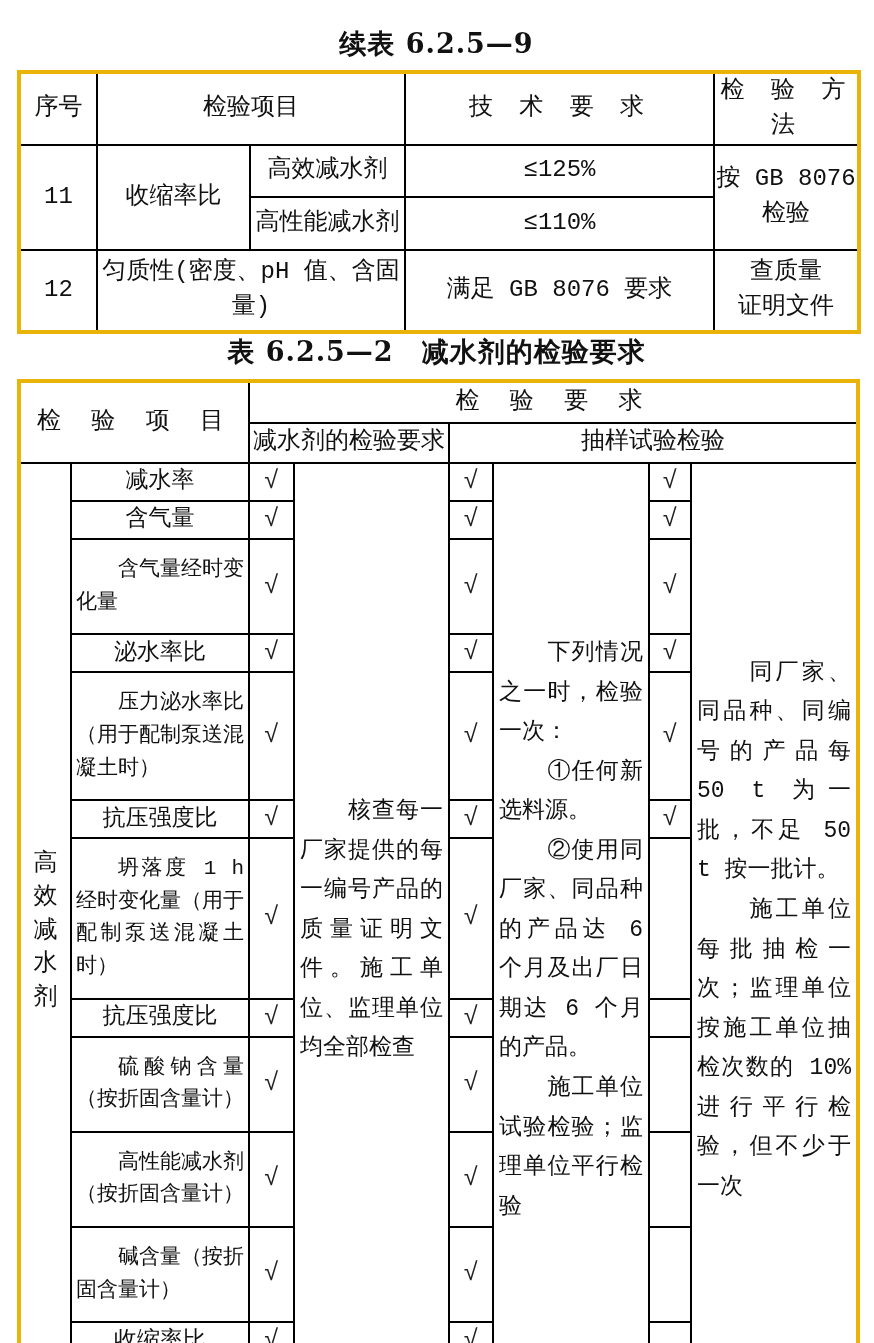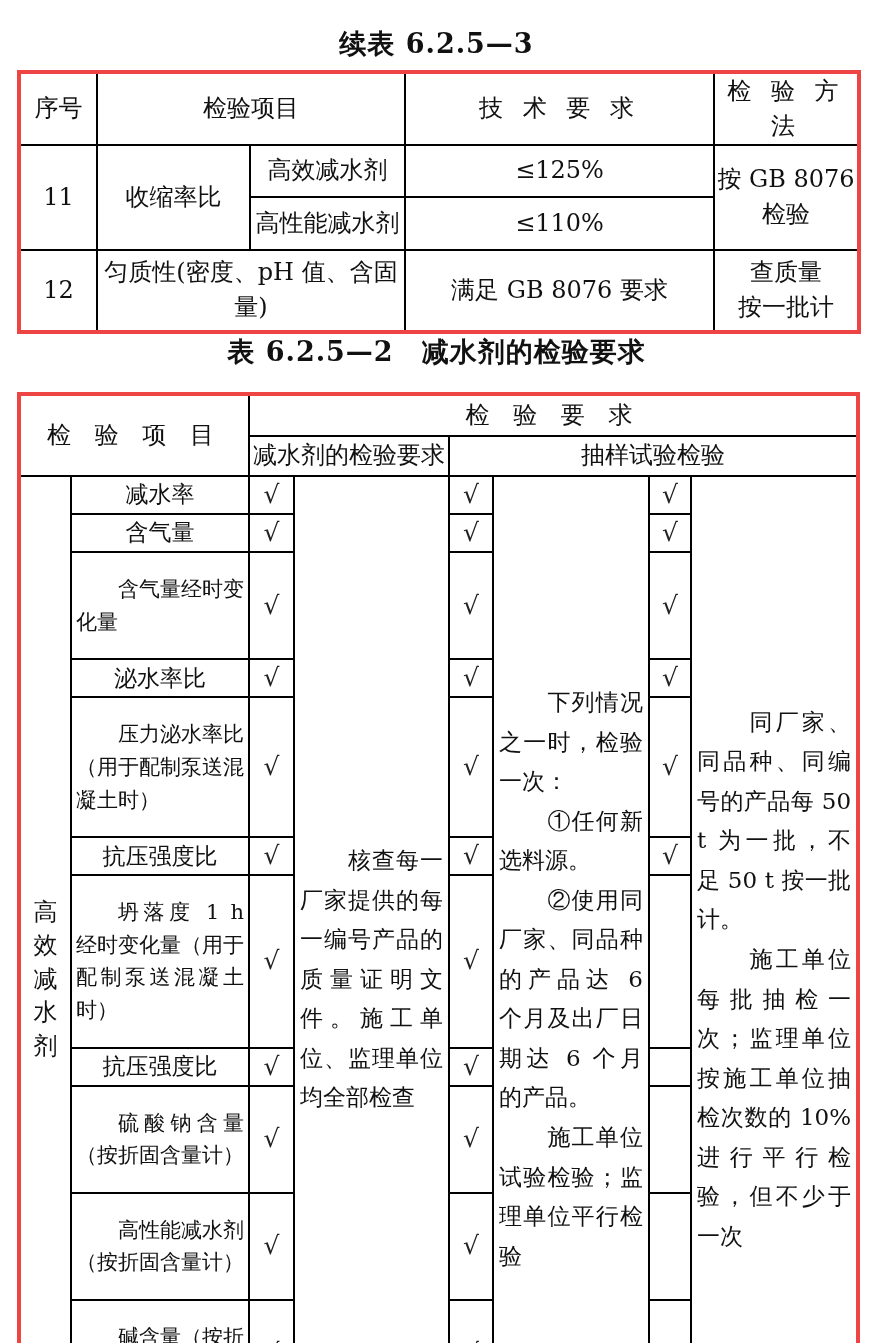--- a/index.html
+++ b/index.html
@@ -17,21 +17,21 @@
 
   .doc-title {
     text-align: center;
     font-weight: bold;
     font-size: 27px;
     letter-spacing: 1px;
   }
   .t1-title { margin-bottom: 8px; }
 
   table { border-collapse: collapse; table-layout: fixed; width: 839px; }
-  table.outer { border: 4px solid #ef4444; }
+  table.outer { border: 4px solid #eab308; font-family: Liberation Mono, monospace; }
   td, th {
     border: 2px solid #000;
     font-weight: normal;
     text-align: center;
     vertical-align: middle;
     font-size: 24px;
     line-height: 1.45;
     overflow: hidden;
   }
 
@@ -51,21 +51,21 @@
   
   .midpara {
     margin: 22px 0 14px 0;
     font-size: 27px;
     text-indent: 2.45em;
     letter-spacing: 0.5px;
     line-height: 1.25;
   }
 
   
-  .t2-title { margin-bottom: 22px; }
+  .t2-title { margin-bottom: 9px; }
   .t2 col.c-grp  { width: 52px; }
   .t2 col.c-item { width: 178px; }
   .t2 col.c-ckA  { width: 45px; }
   .t2 col.c-cert { width: 155px; }
   .t2 col.c-ckB  { width: 44px; }
   .t2 col.c-cond { width: 156px; }
   .t2 col.c-ckC  { width: 42px; }
   .t2 col.c-bat  { width: 167px; }
 
   .t2 .hd1 { height: 42px; margin-top: 22px; }
@@ -74,21 +74,21 @@
   .t2 .h2  { height: 76px; }
   .t2 .h3  { height: 115px; }
 
   .t2 .hspaced { letter-spacing: 8px; }
   .t2 td.item { font-size: 23px; }
   .t2 td.item.ml {
     text-align: justify;
     text-align-last: left;
     text-indent: 2em;
     font-size: 21px;
-    padding: 20px 4px;
+    padding: 14px 4px;
     line-height: 1.55;
   }
   .t2 td.mark { font-size: 25px; color: #222; }
   .t2 td.note {
     text-align: justify;
     text-align-last: left;
     font-size: 23px;
     padding: 4px 5px;
     line-height: 1.72;
   }
@@ -100,21 +100,21 @@
     line-height: 1.4;
     word-break: break-all;
   }
 </style>
 </head>
 <body>
 
 <div class="page">
   <div class="content">
 
-    <div class="doc-title t1-title">续表 6.2.5—3</div>
+    <div class="doc-title t1-title">续表 6.2.5—9</div>
 
     <table class="t1 outer">
       <colgroup>
         <col class="c-no">
           <col class="c-itmA">
           <col class="c-itmB">
           <col class="c-req">
           <col class="c-met">
       </colgroup>
       <tbody>
@@ -134,21 +134,21 @@
       </tr>
       <tr class="r11b">
         <td>高性能减水剂</td>
         <td>≤110%</td>
       </tr>
       <tr class="r12">
         <td>12</td>
         <td colspan="2">匀质性(密度、pH 值、含固量)</td>
         <td>满足 GB 8076 要求</td>
         <td class="prewrap">查质量
-按一批计</td>
+证明文件</td>
       </tr>
     </tbody>
       </table>
 
 
     <div class="doc-title t2-title">表 6.2.5—2　减水剂的检验要求</div>
 
     <table class="t2 outer">
       <colgroup>
         <col class="c-grp">

